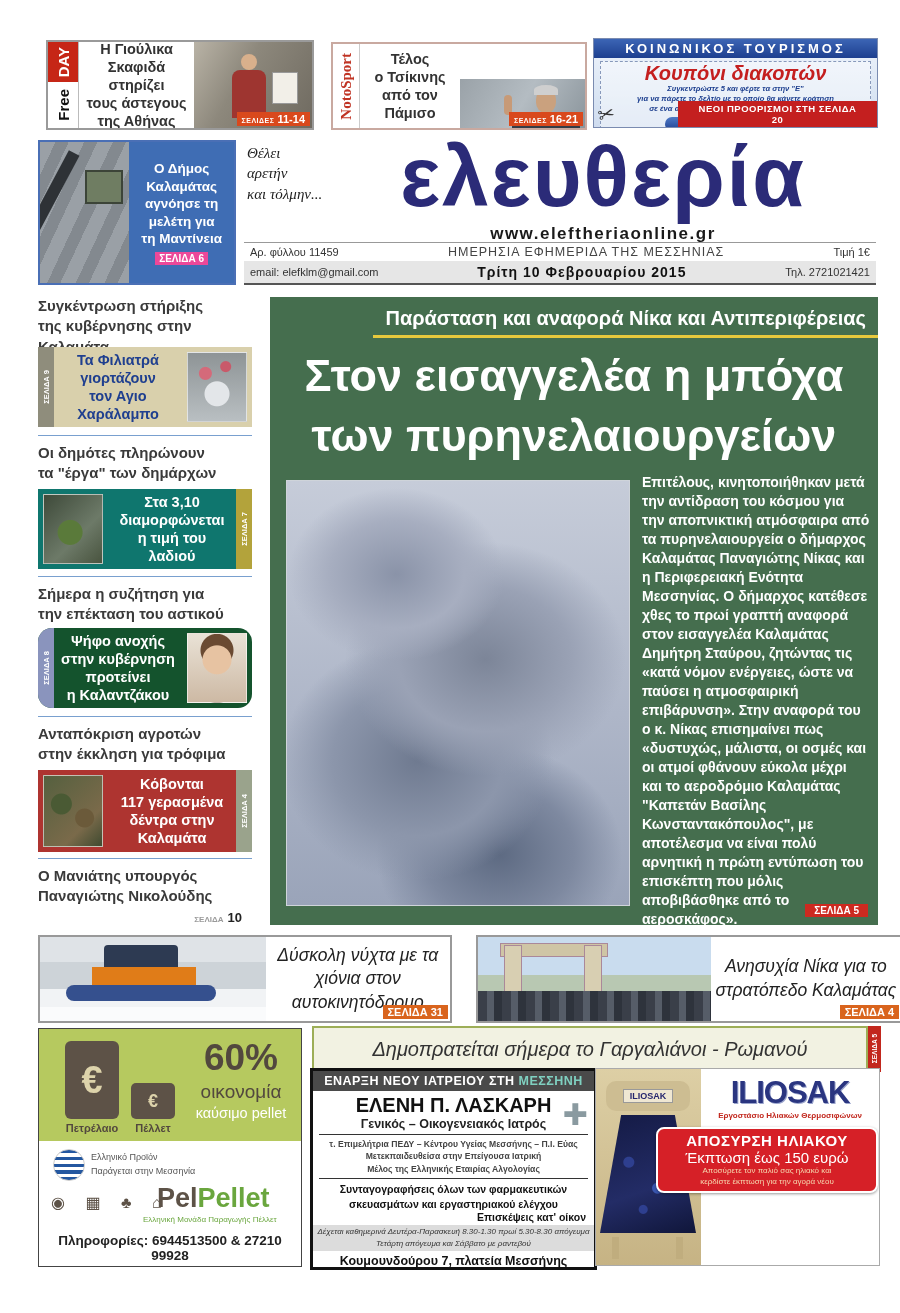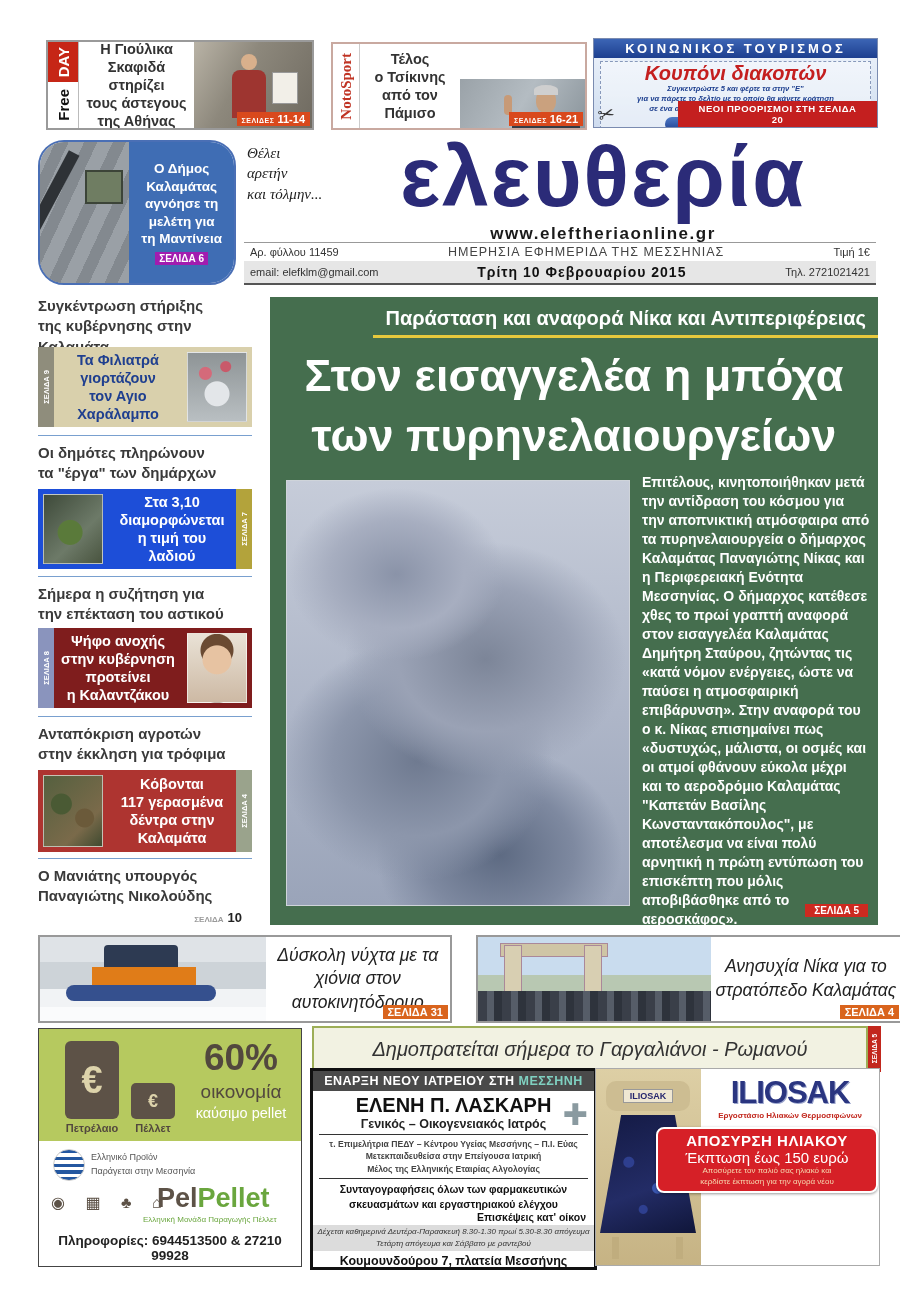--- a/index.html
+++ b/index.html
@@ -59,45 +59,45 @@
 
   
   .lead-box{border:2px solid #4a6fb5;display:flex;overflow:hidden;}
   .lead-photo{flex:0 0 46%;position:relative;background:
       repeating-linear-gradient(115deg,#9aa0a6 0 14px,#83898f 14px 26px),
       linear-gradient(180deg,#b9bfc5,#6a7076);}
   .lead-photo .arm{position:absolute;left:8px;top:6px;width:12px;height:86px;background:#2e3236;transform:rotate(28deg);}
   .lead-photo .cab{position:absolute;right:6px;top:28px;width:34px;height:30px;background:#6f7d62;border:2px solid #3c4438;}
   .lead-panel{flex:1;background:#3f6db4;color:#fff;display:flex;flex-direction:column;align-items:center;justify-content:center;gap:4px;padding:4px;}
   .lead-panel .t{font-weight:bold;font-size:13.5px;line-height:1.3;text-align:center;}
-  .lead-badge{background:#a21caf;color:#fff;font-weight:bold;font-size:10px;padding:1px 4px;}
+  .lead-badge{background:#ec4899;color:#fff;font-weight:bold;font-size:10px;padding:1px 4px;}
 
   
   .sb-item{position:absolute;left:38px;width:214px;}
   .sb-rule{border-top:1px solid #79a0cf;}
   .sb-text{font-weight:bold;font-size:15px;color:#3a3a3a;line-height:1.35;padding-top:7px;}
   .sb-page{display:flex;justify-content:flex-end;align-items:baseline;gap:4px;padding:3px 10px 0 0;}
   .sb-page .w{font-size:8px;color:#9a9a9a;font-weight:bold;}
   .sb-page .n{font-size:13px;font-weight:bold;color:#222;}
   .sb-box{position:absolute;left:38px;width:214px;height:80px;display:flex;overflow:hidden;}
   .vstrip{flex:0 0 16px;color:#fff;font-size:7.5px;font-weight:bold;display:flex;align-items:center;justify-content:center;}
   .sb-box-text{flex:1;display:flex;align-items:center;justify-content:center;text-align:center;
                font-weight:bold;font-size:14.5px;line-height:1.25;padding:2px;}
   .sb-box-photo{flex:0 0 58px;margin:5px;border:1px solid rgba(255,255,255,.6);}
   .box-tan{background:#d9d0ac;}   .box-tan .sb-box-text{color:#1f3f8f;}
   .strip-tan{background:#8f8d7c;}
   .photo-filiatra{background:radial-gradient(circle at 30% 30%,#d46a7a 0 6px,transparent 7px),
       radial-gradient(circle at 65% 20%,#c85a6a 0 5px,transparent 6px),
       radial-gradient(circle at 50% 60%,#e3e6e9 0 12px,transparent 13px),
       linear-gradient(180deg,#8e9496,#b9bfc2);}
-  .box-yellow{background:#1d4ed8;} .box-yellow .sb-box-text{color:#fff;}
+  .box-yellow{background:#0f766e;} .box-yellow .sb-box-text{color:#fff;}
   .strip-yellow{background:#b3a33b;}
   .photo-oil{background:radial-gradient(circle at 45% 55%,#5a7a3a 0 12px,transparent 13px),
       linear-gradient(135deg,#3e4a3a,#6d7a68 60%,#49543f);}
-  .box-blue{background:#7f1d1d;}  .box-blue .sb-box-text{color:#fff;}
+  .box-blue{background:#14532d;border-radius:14px;}  .box-blue .sb-box-text{color:#fff;}
   .strip-blue{background:#8a94bd;}
   .photo-portrait{background:radial-gradient(circle at 50% 38%,#e7c3a2 0 14px,transparent 15px),
       radial-gradient(circle at 50% 24%,#6a4a32 0 16px,transparent 17px),
       linear-gradient(180deg,#e9e2d6,#cdb9a4);}
   .box-red{background:#ae3430;}   .box-red .sb-box-text{color:#fff;}
   .strip-red{background:#9aa38c;}
   .photo-trees{background:radial-gradient(circle at 30% 40%,#4a5a34 0 10px,transparent 11px),
       radial-gradient(circle at 70% 60%,#6b5a3a 0 9px,transparent 10px),
       linear-gradient(135deg,#55603f,#7a6a4a 70%,#3f4a30);}
 
@@ -258,21 +258,21 @@
       <div class="coupon-title">Κουπόνι διακοπών</div>
       <div class="coupon-line">Συγκεντρώστε 5 και φέρτε τα στην "Ε"</div>
       <div class="coupon-line">για να πάρετε το δελτίο με το οποίο θα κάνετε κράτηση</div>
       <div class="coupon-line">σε ένα από τα σκευασμάτων του προγράμματος</div>
       <div class="coupon-valid">Ισχύει έως 31/12/2015</div>
     </div>
     <div class="scissors">✂</div>
     <div class="coupon-footer">ΝΕΟΙ ΠΡΟΟΡΙΣΜΟΙ ΣΤΗ ΣΕΛΙΔΑ 20</div>
   </div>
 
-  <div class="abs lead-box" style="left:38px;top:140px;width:194px;height:141px;border-radius:26px;">
+  <div class="abs lead-box" style="left:38px;top:140px;width:194px;height:141px;">
     <div class="lead-photo">
       <div class="arm"></div>
       <div class="cab"></div>
     </div>
     <div class="lead-panel">
       <div class="t pre">Ο Δήμος
 Καλαμάτας
 αγνόησε τη
 μελέτη για
 τη Μαντίνεια</div>

